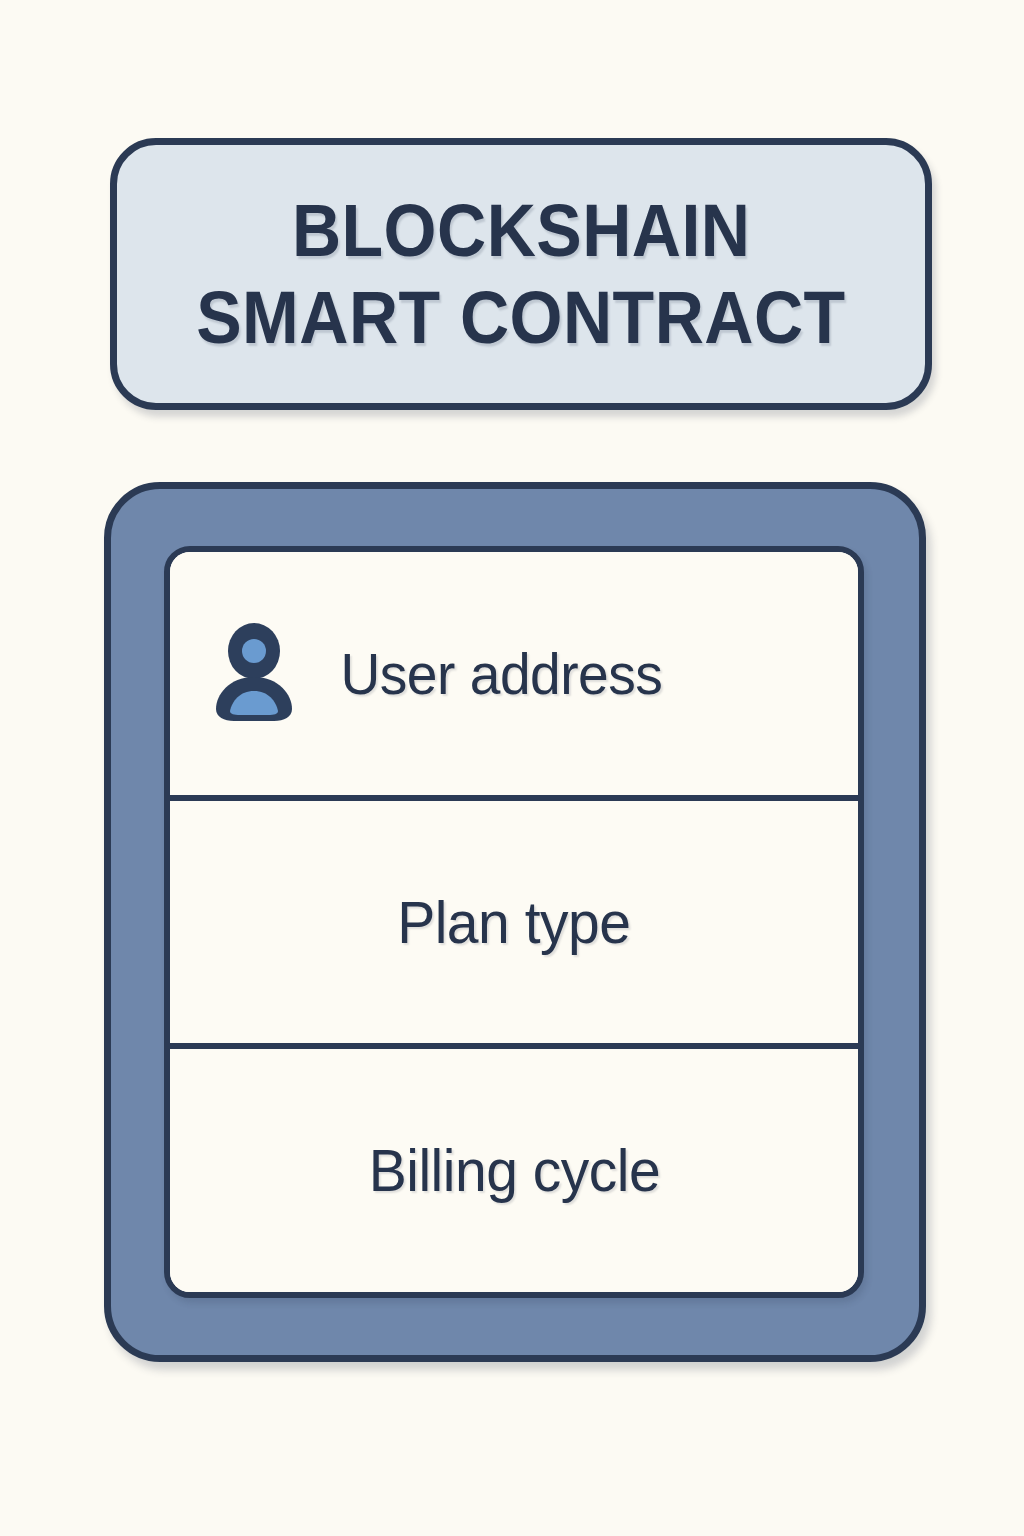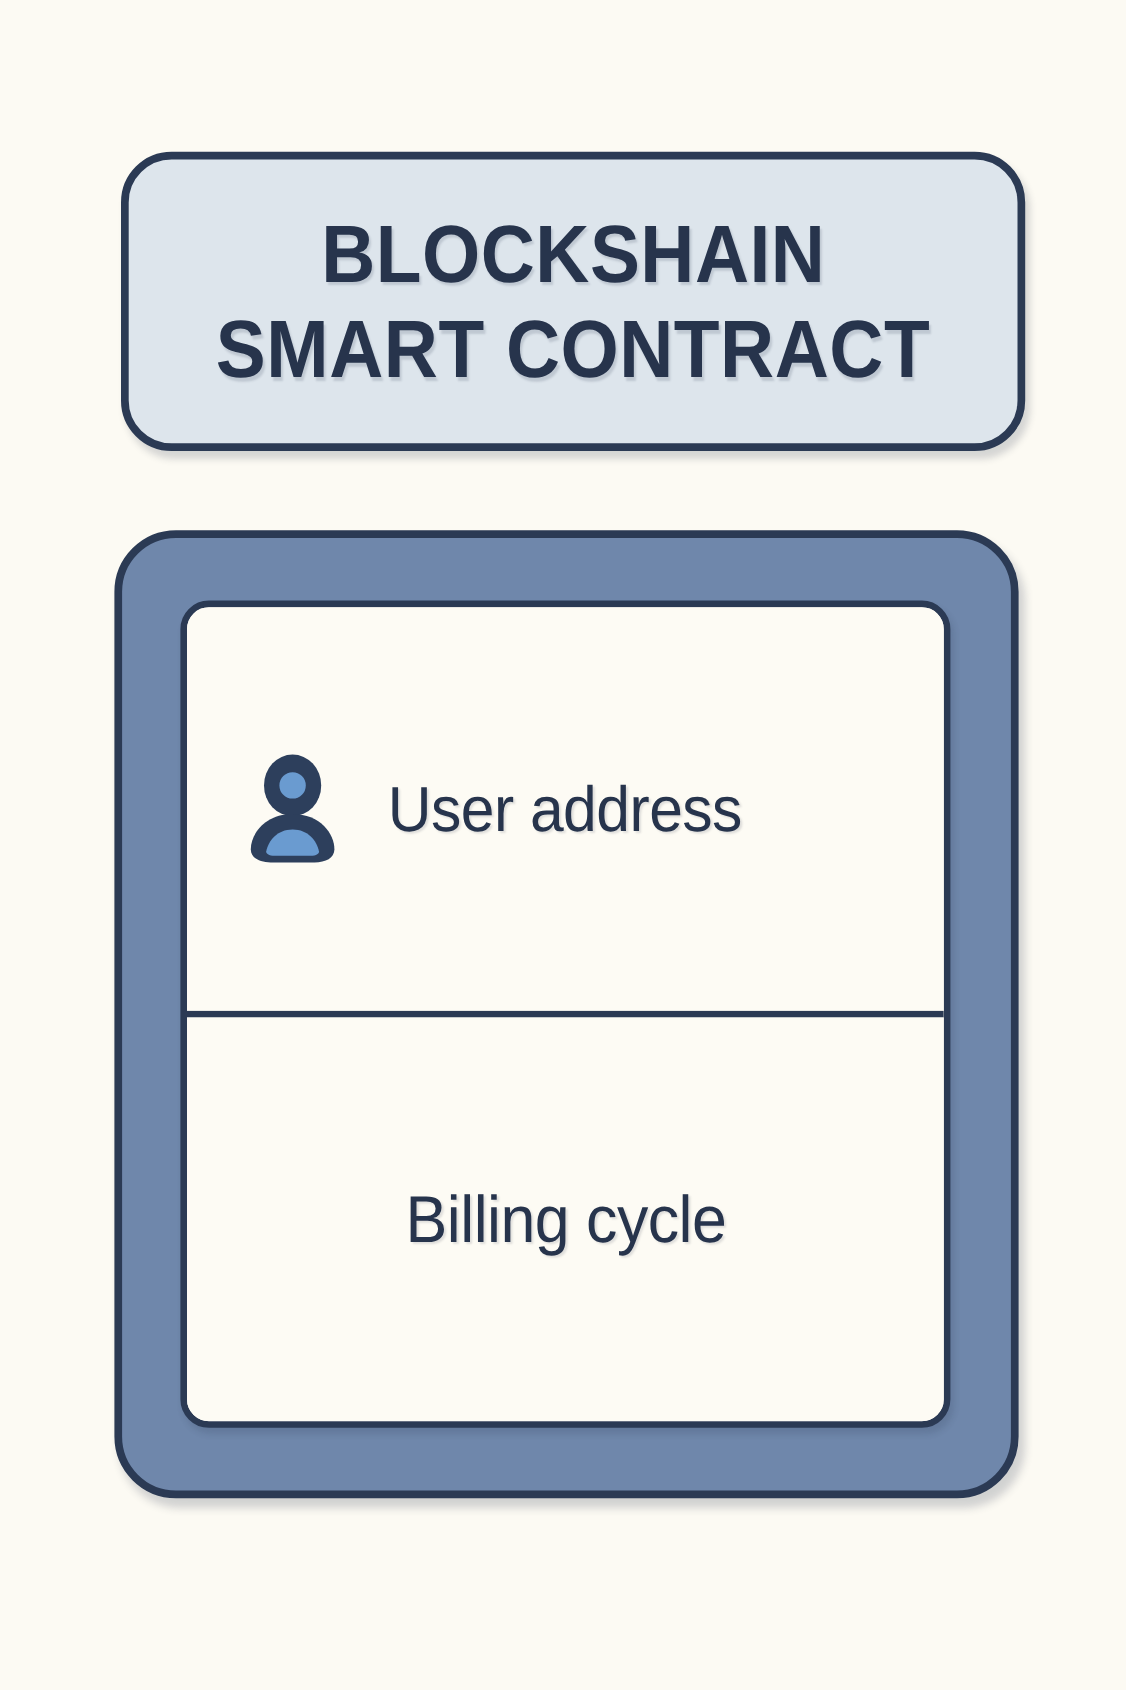--- a/index.html
+++ b/index.html
@@ -88,21 +88,21 @@
     background: #fdfbf4;
     border-bottom: 6px solid #2b3a54;
     box-sizing: border-box;
     position: relative;
   }
   .field-row:last-child {
     border-bottom: none;
   }
   .field-row.with-icon {
     justify-content: flex-start;
-    padding-left: 42px;
+    padding-left: 30px;
   }
   .field-row.no-icon {
     justify-content: center;
   }
 
   .field-icon {
     flex: 0 0 auto;
     width: 108px;
     height: 108px;
     display: flex;
@@ -145,19 +145,22 @@
           <ellipse cx="52" cy="30" rx="26" ry="28" fill="#2d3f5c"></ellipse>
           <circle cx="52" cy="30" r="12" fill="#6a9bd0"></circle>
           <path d="M52 56 C27 56 14 74 14 88 C14 96 22 100 32 100 L72 100 C82 100 90 96 90 88 C90 74 77 56 52 56 Z" fill="#2d3f5c"></path>
           <path d="M52 70 C38 70 30 80 28 90 C28 93 32 94 38 94 L66 94 C72 94 76 93 76 90 C74 80 66 70 52 70 Z" fill="#6a9bd0"></path>
         </svg>
       </span>
       <span class="field-label">User address</span>
     </div>
 
 
+    <div class="field-row no-icon">
+      <span class="field-label">Plan type</span>
+    </div>
 
     <div class="field-row no-icon">
       <span class="field-label">Billing cycle</span>
     </div>
 
   </div>
 </div>
 
 </body></html>

